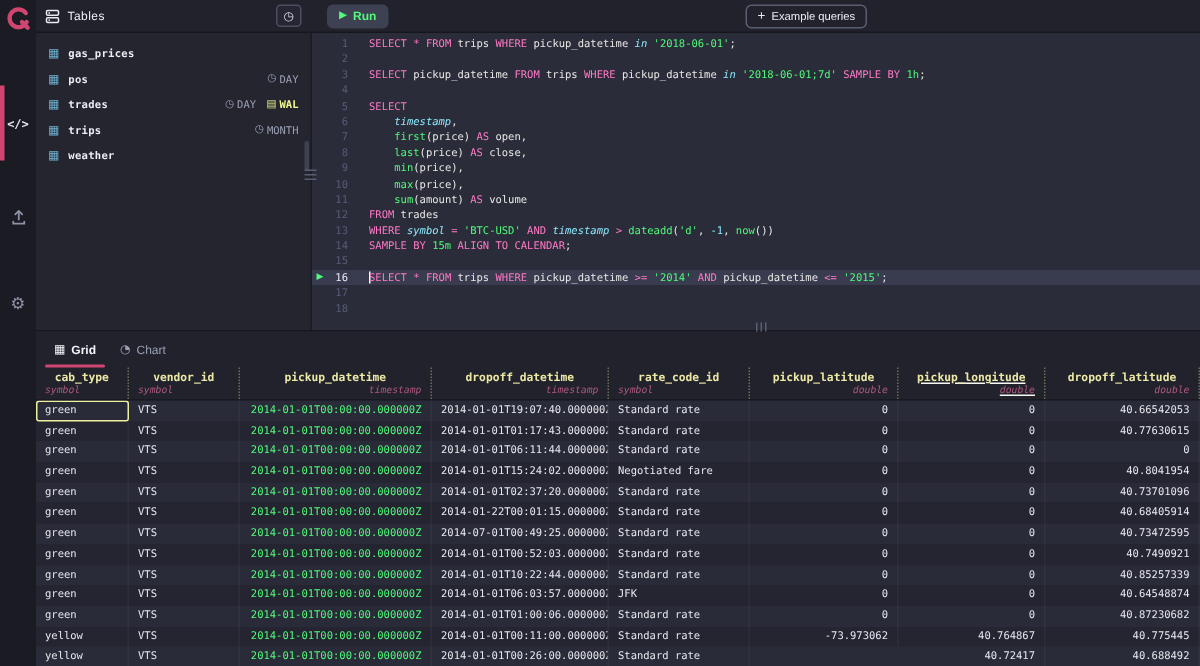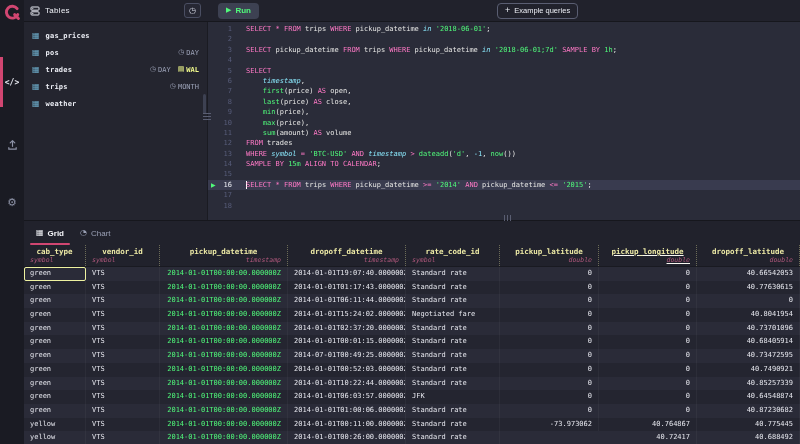--- a/index.html
+++ b/index.html
@@ -366,21 +366,21 @@
           <div class="g-cell right" style="width: 118px;">2014-01-01T02:37:20.000000Z</div>
           <div class="g-cell left" style="width: 94px;">Standard rate</div>
           <div class="g-cell right" style="width: 99px;">0</div>
           <div class="g-cell right" style="width: 98px;">0</div>
           <div class="g-cell right" style="width: 103px;">40.73701096</div>
         </div>
         <div class="g-row">
           <div class="g-cell left" style="width: 62px;">green</div>
           <div class="g-cell left" style="width: 74px;">VTS</div>
           <div class="g-cell right desig" style="width: 128px;">2014-01-01T00:00:00.000000Z</div>
-          <div class="g-cell right" style="width: 118px;">2014-01-01T00:01:15.000000Z</div>
+          <div class="g-cell right" style="width: 118px;">2014-01-22T00:01:15.000000Z</div>
           <div class="g-cell left" style="width: 94px;">Standard rate</div>
           <div class="g-cell right" style="width: 99px;">0</div>
           <div class="g-cell right" style="width: 98px;">0</div>
           <div class="g-cell right" style="width: 103px;">40.68405914</div>
         </div>
         <div class="g-row">
           <div class="g-cell left" style="width: 62px;">green</div>
           <div class="g-cell left" style="width: 74px;">VTS</div>
           <div class="g-cell right desig" style="width: 128px;">2014-01-01T00:00:00.000000Z</div>
           <div class="g-cell right" style="width: 118px;">2014-07-01T00:49:25.000000Z</div>

